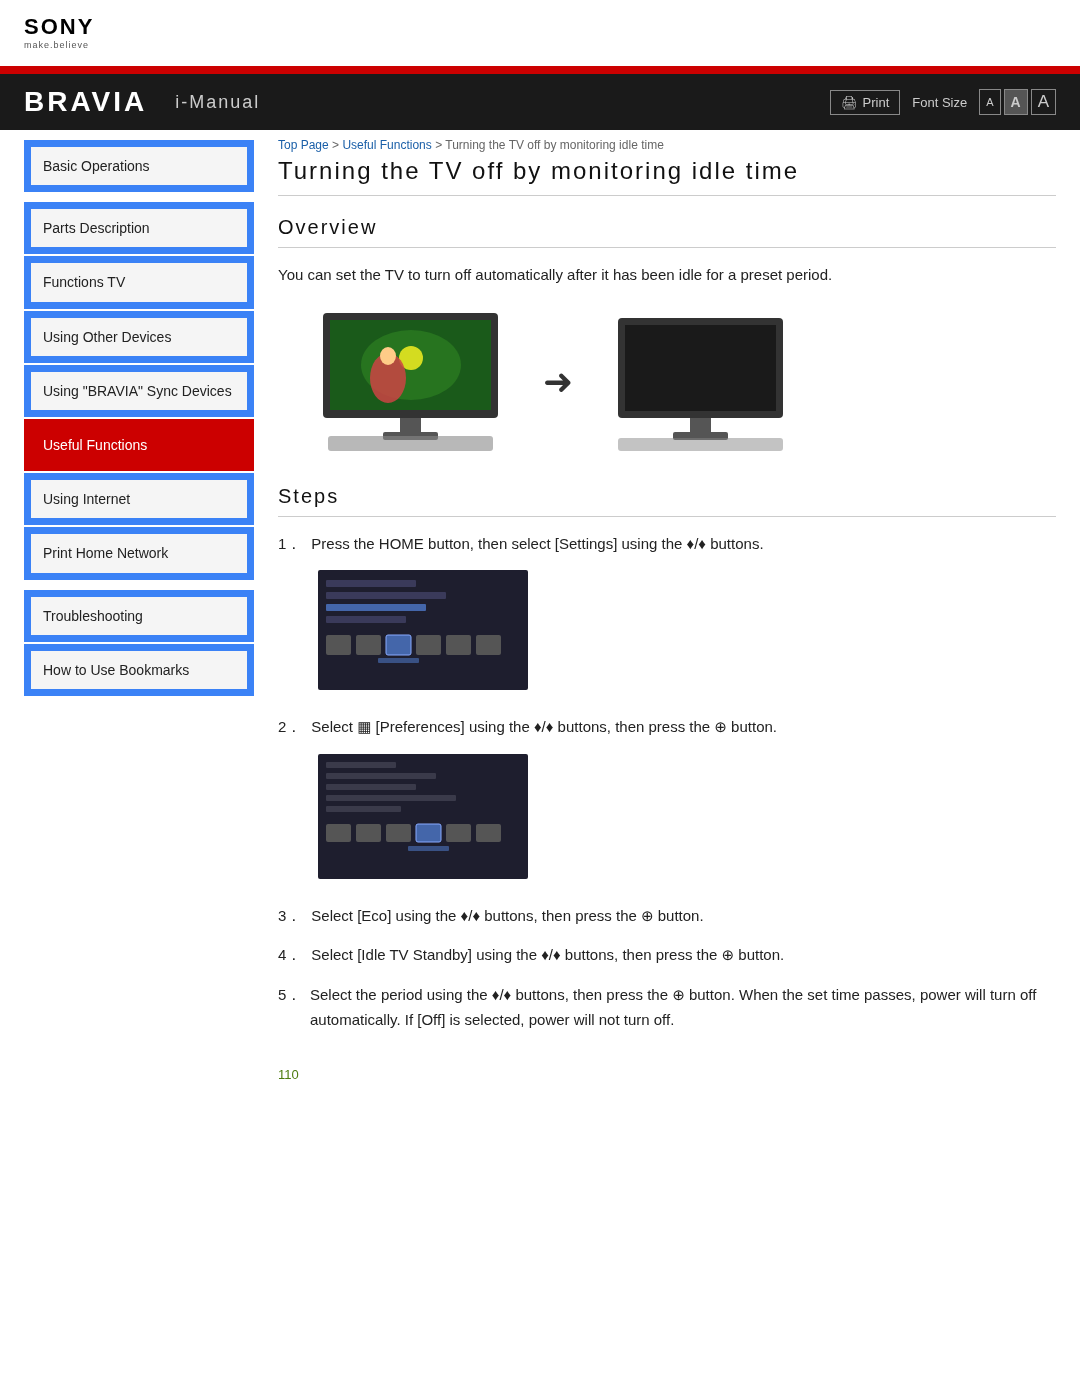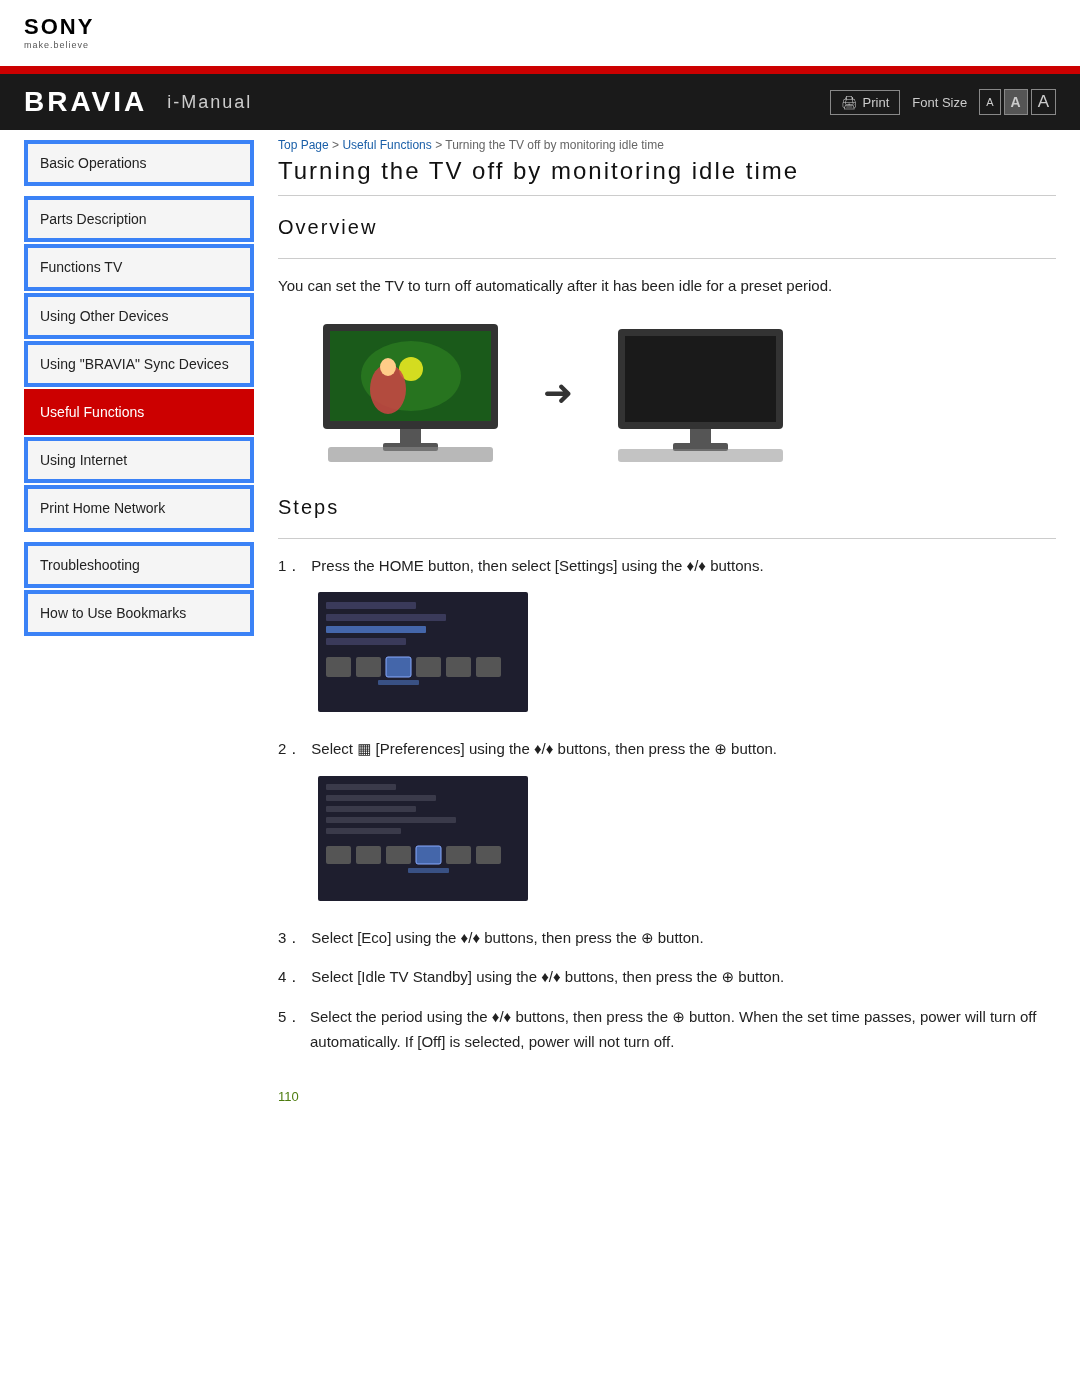--- a/index.html
+++ b/index.html
@@ -3,21 +3,21 @@
   <meta charset="utf-8">
   <style>
     * { box-sizing: border-box; margin: 0; padding: 0; }
     body { font-family: Arial, sans-serif; background: #fff; width: 1080px; min-height: 1397px; }
 
     
     .top-bar { background: #cc0000; height: 8px; width: 100%; }
 
     
     .header { background: #1a1a1a; display: flex; align-items: center; justify-content: space-between; padding: 12px 24px; }
-    .header-left { display: flex; align-items: center; gap: 20px; }
+    .header-left { display: flex; align-items: center; gap: 28px; }
     .bravia-logo { color: #fff; font-size: 28px; font-weight: bold; letter-spacing: 3px; font-family: 'Arial', sans-serif; }
     .imanual-text { color: #ccc; font-size: 18px; letter-spacing: 2px; }
     .header-right { display: flex; align-items: center; gap: 12px; }
     .print-btn { border: 1px solid #888; color: #ccc; background: transparent; padding: 4px 10px; font-size: 13px; cursor: pointer; display: flex; align-items: center; gap: 5px; }
     .font-size-label { color: #ccc; font-size: 13px; }
     .font-size-btns { display: flex; gap: 3px; }
     .font-btn { border: 1px solid #888; background: transparent; color: #ccc; cursor: pointer; padding: 2px 6px; }
     .font-btn.active { background: #444; }
     .font-btn.small { font-size: 11px; }
     .font-btn.medium { font-size: 14px; font-weight: bold; background: #555; }
@@ -26,36 +26,36 @@
     
     .sony-area { padding: 14px 24px 16px; }
     .sony-logo { font-size: 22px; font-weight: bold; letter-spacing: 2px; color: #000; }
     .sony-tagline { font-size: 9px; color: #555; letter-spacing: 1px; }
 
     
     .layout { display: flex; padding: 0 24px; gap: 0; }
 
     
     .sidebar { width: 230px; min-width: 230px; padding-top: 10px; }
-    .sidebar-item { border: 4px solid #3b82f6; padding: 10px 12px; margin-bottom: 2px; font-size: 14px; color: #222; cursor: pointer; background: #f5f5f5; line-height: 1.3; }
+    .sidebar-item { border: 7px solid #3b82f6; padding: 10px 12px; margin-bottom: 2px; font-size: 14px; color: #222; cursor: pointer; background: #f5f5f5; line-height: 1.3; }
     .sidebar-item.active { background: #cc0000; color: #fff; border-color: #cc0000; }
     .sidebar-spacer { height: 8px; }
 
     
     .main { flex: 1; padding: 0 0 0 24px; }
 
     
     .breadcrumb { font-size: 12px; color: #666; margin-bottom: 5px; padding-top: 8px; }
     .breadcrumb a { color: #1a5fa8; text-decoration: none; }
 
     
     .page-title { font-size: 24px; font-weight: normal; letter-spacing: 2px; border-bottom: 1px solid #ccc; padding-bottom: 10px; margin-bottom: 20px; color: #111; }
 
     
-    .section-title { font-size: 20px; font-weight: normal; letter-spacing: 2px; border-bottom: 1px solid #ccc; padding-bottom: 19px; margin-bottom: 14px; color: #111; }
+    .section-title { font-size: 20px; font-weight: normal; letter-spacing: 2px; border-bottom: 1px solid #ccc; padding-bottom: 8px; margin-bottom: 14px; color: #111; }
 
     .overview-text { font-size: 15px; line-height: 1.7; color: #222; margin-bottom: 20px; }
 
     
     .illustration { display: flex; align-items: center; justify-content: flex-start; gap: 40px; margin-bottom: 28px; padding-left: 40px; }
     .arrow-icon { font-size: 36px; color: #333; }
     .step-item { display: flex; gap: 10px; margin-bottom: 14px; font-size: 15px; line-height: 1.7; color: #222; }
     .step-num { min-width: 22px; font-weight: normal; }
 
     

